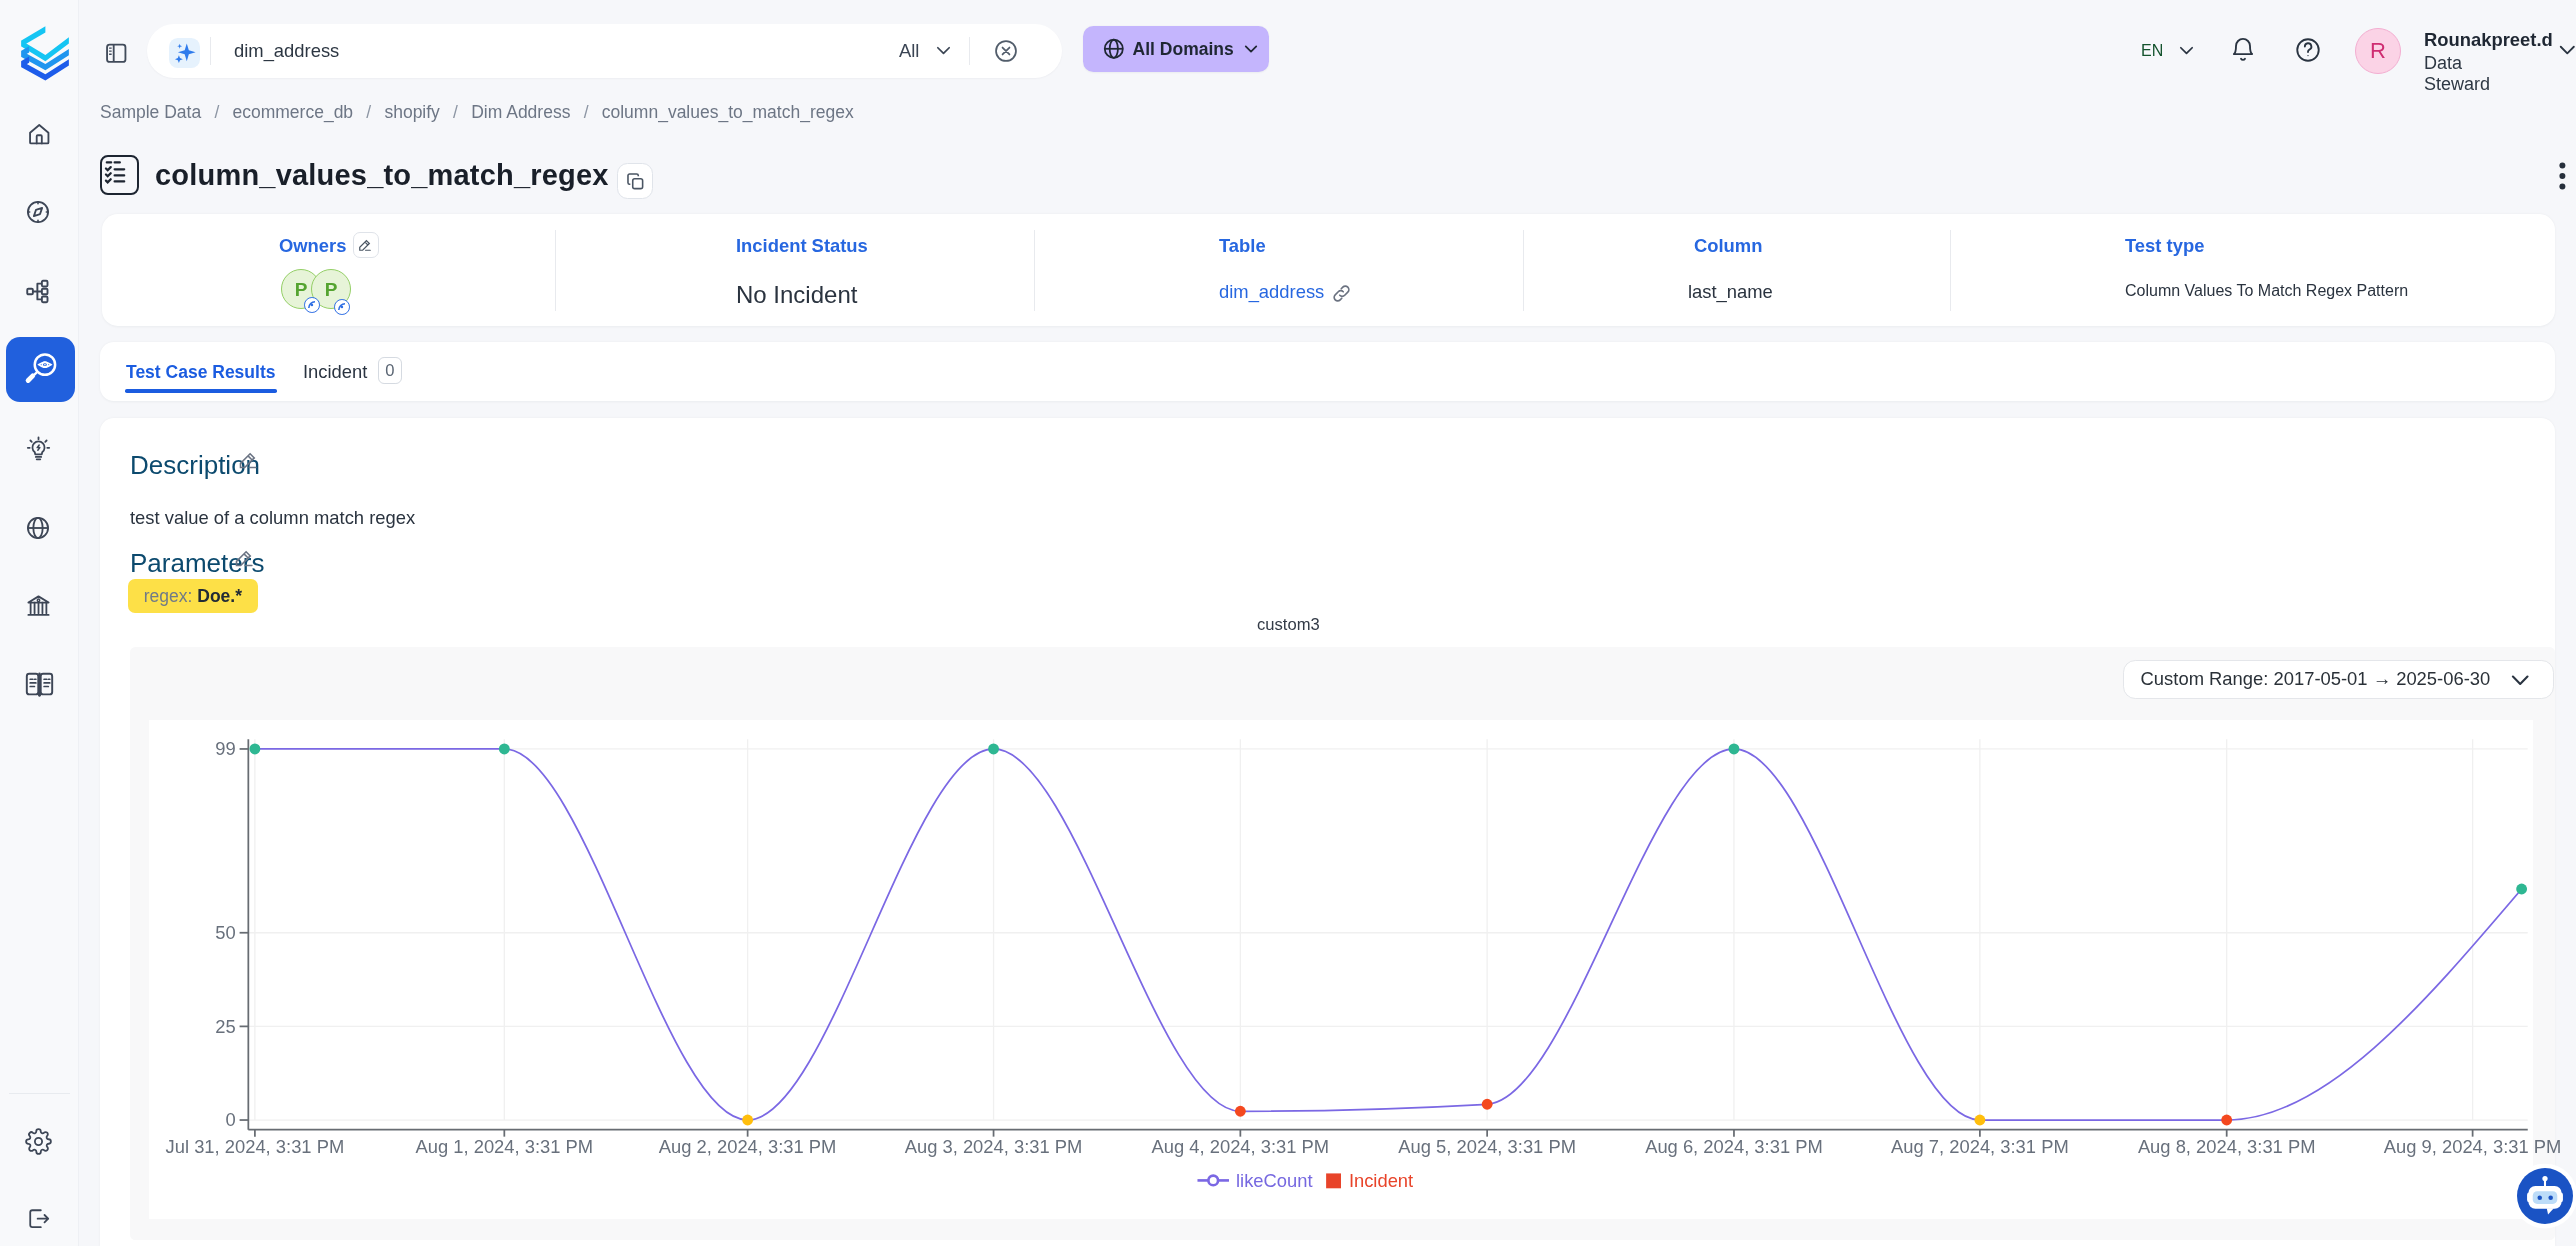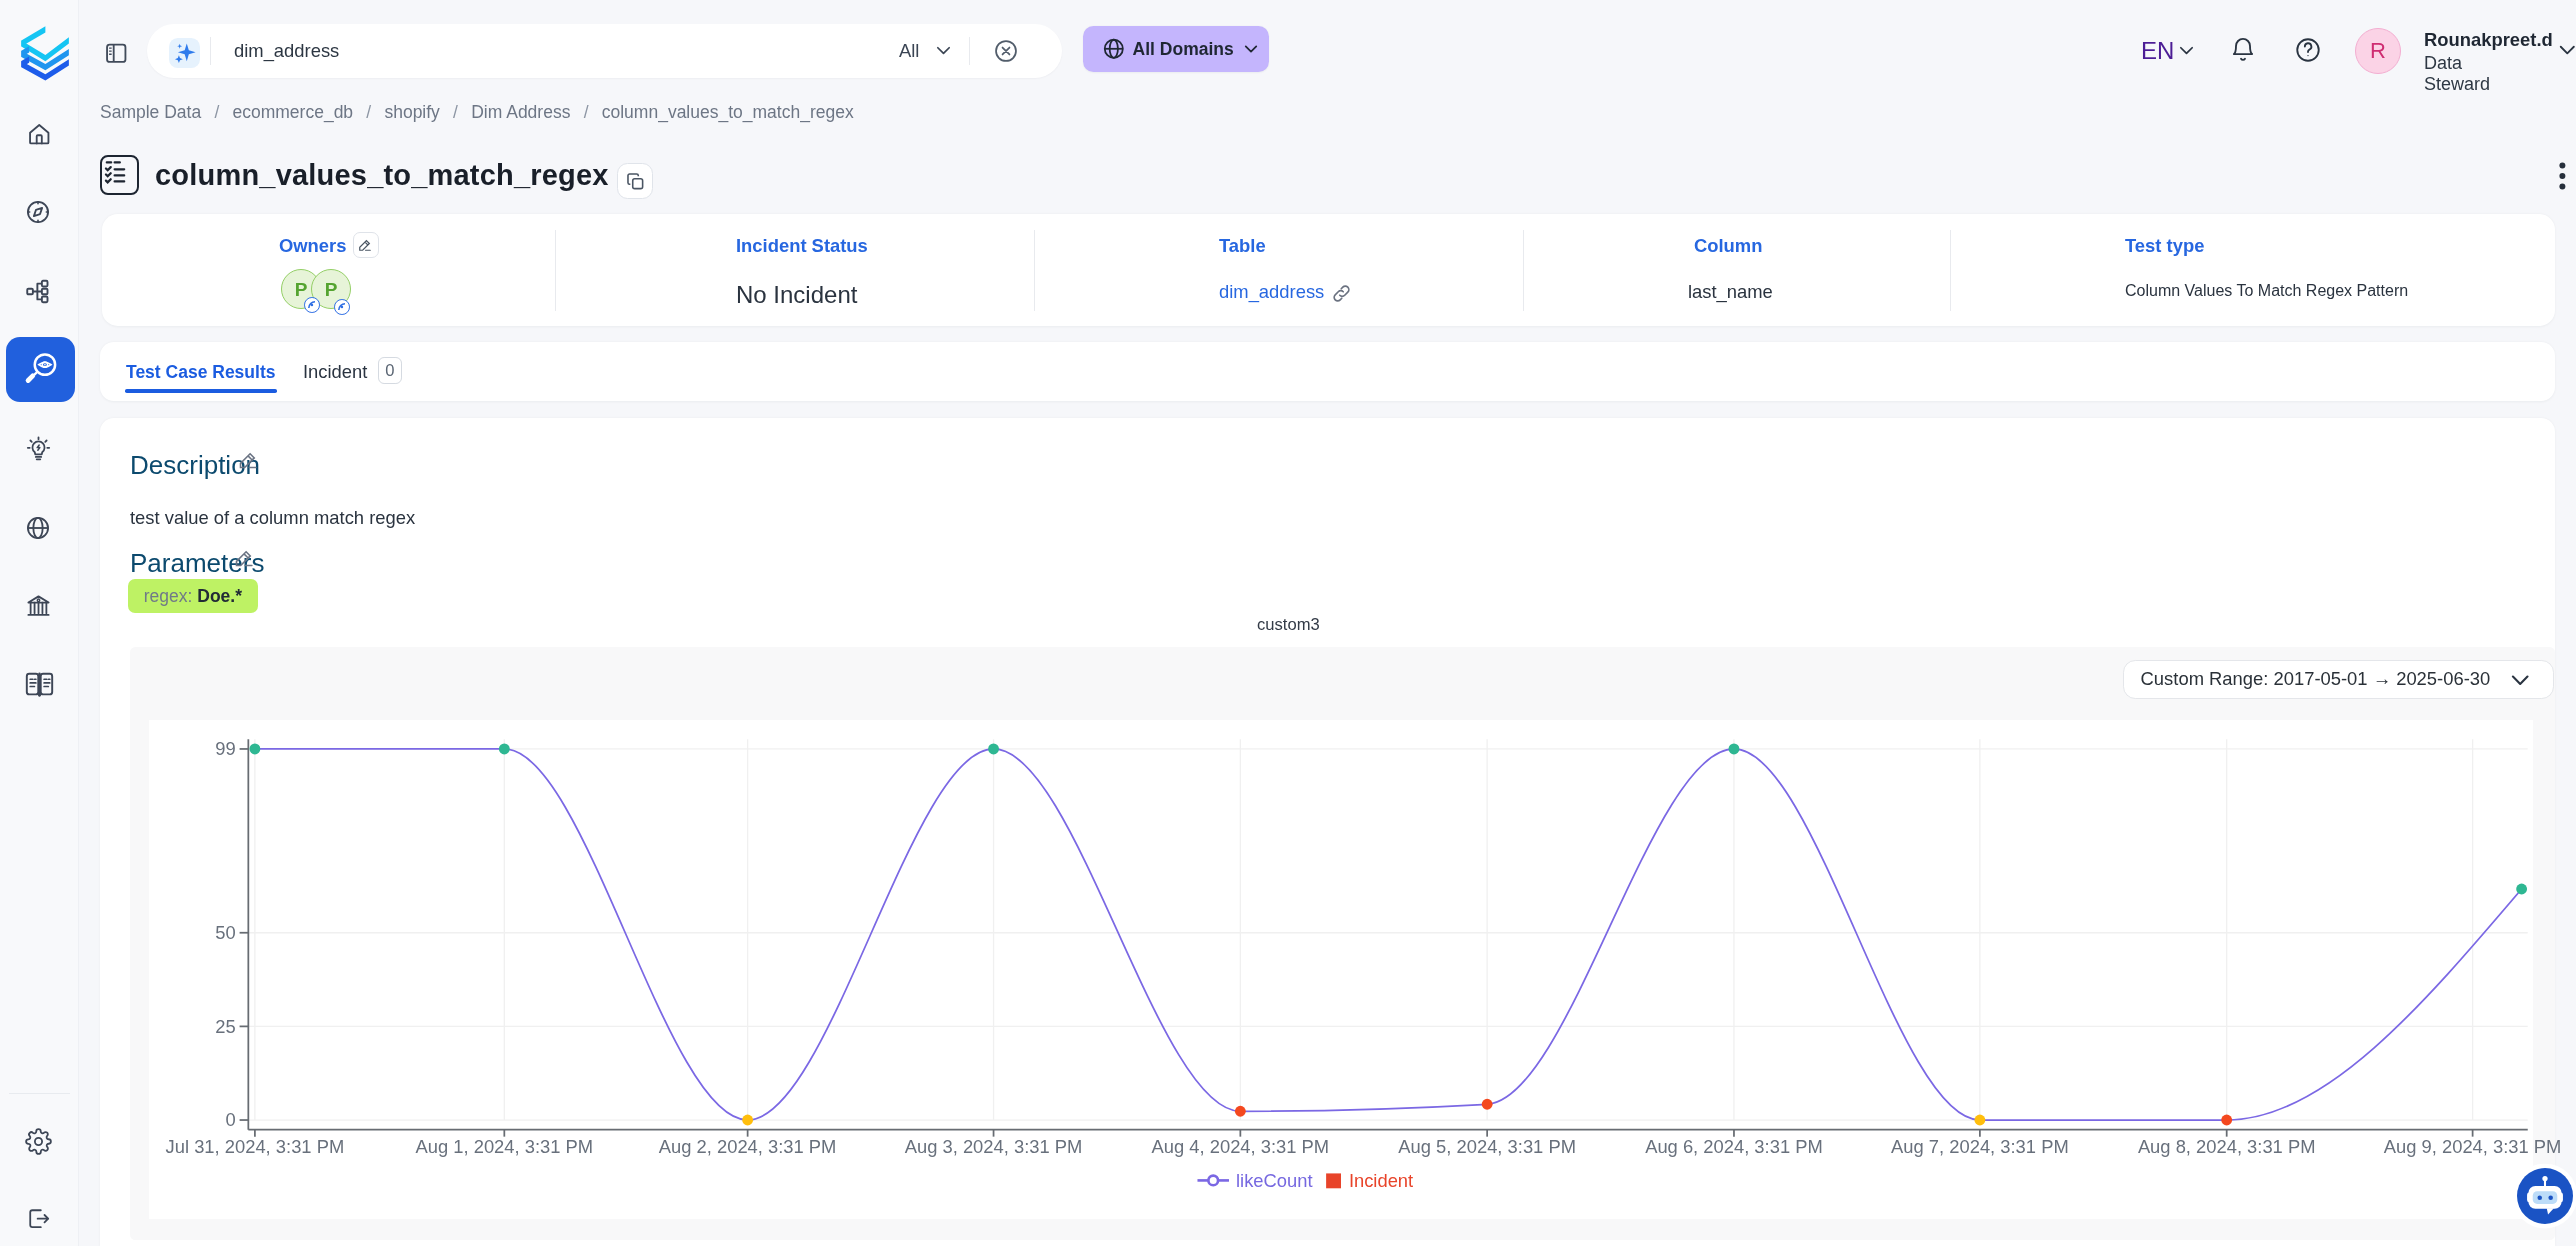--- a/index.html
+++ b/index.html
@@ -11,21 +11,21 @@
 #sideactive { position:absolute; left:6.1px; top:337px; width:69px; height:65px; background:#2160dd; border-radius:14px; display:flex; align-items:center; justify-content:center; }
 #sidesep { position:absolute; left:8.8px; top:1093px; width:61px; height:0.9px; background:#e8ebef; }
 
 #searchbar { position:absolute; left:147px; top:23.6px; width:915px; height:54px; background:#fff; border-radius:27px; box-shadow:0 0.9px 1.8px rgba(27,35,46,0.04); }
 #sparkle { position:absolute; left:22px; top:14px; width:31px; height:30px; background:#e6f2fd; border-radius:8.8px; display:flex; align-items:center; justify-content:center; }
 #searchtext { position:absolute; left:87px; top:0; height:54px; line-height:54px; font-size:18.4px; color:#2d3743; }
 .sdiv { position:absolute; top:13px; width:0.9px; height:28px; background:#e8eaee; }
 #alltxt { position:absolute; left:752px; top:0; height:54px; line-height:54px; font-size:18.4px; color:#3b4554; font-weight:500;}
 #domainbtn { position:absolute; left:1083px; top:26px; width:186px; height:46px; white-space:nowrap; background:#c4b5fd; border-radius:10.5px; box-shadow:0 0.9px 1.8px rgba(27,35,46,0.05); display:flex; align-items:center; }
 #domainbtn span { font-size:17.5px; font-weight:700; color:#1f2733; margin-left:7px; }
-#entxt { position:absolute; left:2141px; top:23.6px; height:54px; line-height:54px; font-size:24px; font-weight:500; color:#4c1d95; }
+#entxt { position:absolute; left:2141px; top:23.6px; height:54px; line-height:54px; font-size:16px; font-weight:500; color:#14532d; }
 #uname { position:absolute; left:2424px; top:29px; font-size:18.4px; font-weight:700; color:#1f2733; }
 #urole { position:absolute; left:2424px; top:53px; font-size:18px; color:#2e3844; }
 #crumie span.sep { color:#8d96a4; padding:0 3.5px; }
 #titleicon { position:absolute; left:100px; top:155px; width:39px; height:40px; border:2.6px solid #1d2531; border-radius:7.9px; }
 #title { position:absolute; left:155px; top:159px; font-size:29px; font-weight:700; color:#191f29; letter-spacing:0.2px;}
 #copybtn { position:absolute; left:617px; top:163px; width:36px; height:36px; border:1.8px solid #e0e4ea; border-radius:10.5px; display:flex; align-items:center; justify-content:center; background:#fff;}
 
 #sumcard { position:absolute; left:102px; top:214px; width:2453px; height:112px; background:#fff; border-radius:15.8px; box-shadow:0 0.9px 2.6px rgba(27,35,46,0.05); }
 .vdiv { position:absolute; top:15.8px; width:0.9px; height:81px; background:#e8eaee; }
 .slabel { position:absolute; top:21px; font-size:18.4px; font-weight:600; color:#2767e0; }
@@ -33,21 +33,21 @@
 
 #tabcard { position:absolute; left:100px; top:342px; width:2455px; height:59px; background:#fff; border-radius:14px; box-shadow:0 0.9px 2.6px rgba(27,35,46,0.05); }
 #tab1 { position:absolute; left:26px; top:20px; font-size:17.5px; font-weight:700; color:#1b5ce0; }
 #tabline { position:absolute; left:24.5px; top:47px; width:152px; height:3.5px; background:#1b5ce0; border-radius:1.8px; }
 #tab2 { position:absolute; left:203px; top:19px; font-size:18.4px; color:#2a3441; }
 #tabbadge { position:absolute; left:278px; top:15px; width:23.6px; height:27px; border:1.3px solid #d5dae1; border-radius:6.1px; font-size:16.6px; color:#5b6674; text-align:center; line-height:25.4px; }
 
 #maincard { position:absolute; left:100px; top:418px; width:2455px; height:828px; background:#fff; border-radius:14px 14px 0 0; box-shadow:0 0.9px 2.6px rgba(27,35,46,0.05); }
 .glabel { font-size:26px; color:#0c4a6e; }
 #descbody { position:absolute; left:30px; top:89px; font-size:18.4px; color:#2a333f; }
-#chip { position:absolute; left:28px; top:161px; height:34px; background:#bef264; border-radius:7px; font-size:17.5px; color:#707a88; line-height:34px; padding:0 15.8px; }
+#chip { position:absolute; left:28px; top:161px; height:34px; background:#fde047; border-radius:7px; font-size:17.5px; color:#707a88; line-height:34px; padding:0 15.8px; }
 #chip b { color:#222b36; font-weight:600; }
 #custom3 { position:absolute; left:1157px; top:197px; font-size:16.6px; color:#333b47; }
 #graypanel { position:absolute; left:30px; top:229px; width:2425px; height:593px; background:#f8f8f9; border-radius:5.3px; }
 #rangepill { position:absolute; left:1993px; top:13px; width:431px; height:39px; background:#fff; border:1.3px solid #e4e6ea; border-radius:12.3px; font-size:18.4px; color:#2a3138; line-height:36px; padding-left:16.6px; white-space:nowrap; }
 #chartcard { position:absolute; left:19px; top:73px; width:2384px; height:499px; background:#fff; }
 
 #bot { position:absolute; left:2510px; top:1161px; }
 .ic { display:block; }
 </style>
 </head>

